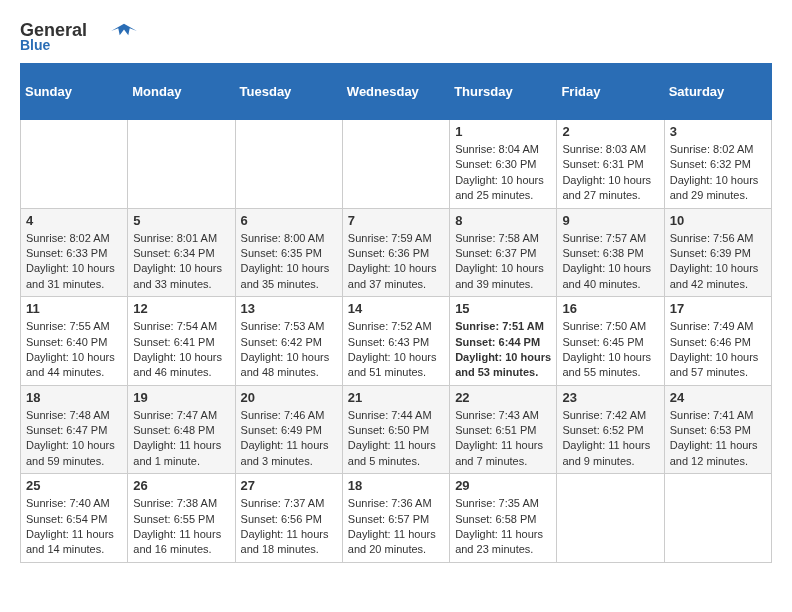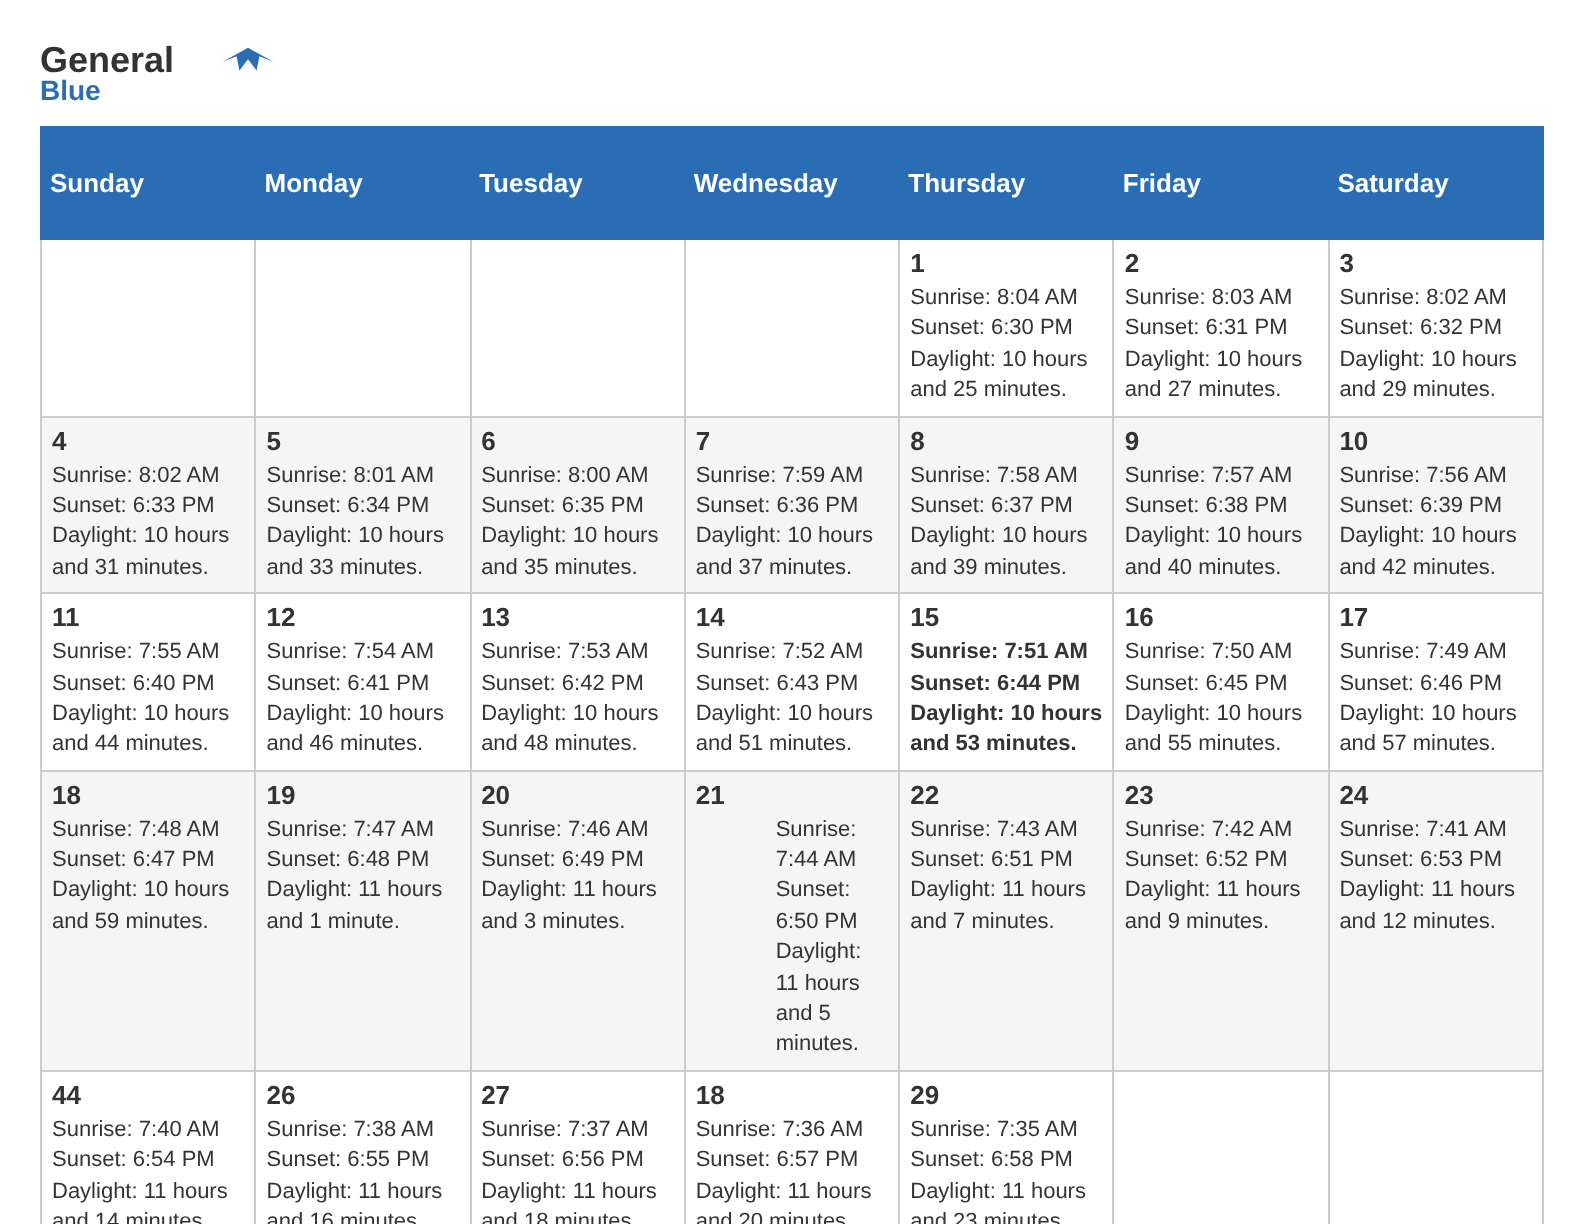--- a/index.html
+++ b/index.html
@@ -238,21 +238,21 @@
 Daylight: 11 hours and 1 minute.</div>
         </td>
         <td>
           <div class="day-number">20</div>
           <div class="day-info" style="white-space: pre-line;">Sunrise: 7:46 AM
 Sunset: 6:49 PM
 Daylight: 11 hours and 3 minutes.</div>
         </td>
         <td>
           <div class="day-number">21</div>
-          <div class="day-info" style="white-space: pre-line; margin-left: 40px;">Sunrise: 7:44 AM
+          <div class="day-info" style="white-space: pre-line;">Sunrise: 7:44 AM
 Sunset: 6:50 PM
 Daylight: 11 hours and 5 minutes.</div>
         </td>
         <td>
           <div class="day-number">22</div>
           <div class="day-info" style="white-space: pre-line;">Sunrise: 7:43 AM
 Sunset: 6:51 PM
 Daylight: 11 hours and 7 minutes.</div>
         </td>
         <td>
@@ -263,21 +263,21 @@
         </td>
         <td>
           <div class="day-number">24</div>
           <div class="day-info" style="white-space: pre-line;">Sunrise: 7:41 AM
 Sunset: 6:53 PM
 Daylight: 11 hours and 12 minutes.</div>
         </td>
       </tr>
       <tr>
         <td>
-          <div class="day-number">44</div>
+          <div class="day-number">25</div>
           <div class="day-info" style="white-space: pre-line;">Sunrise: 7:40 AM
 Sunset: 6:54 PM
 Daylight: 11 hours and 14 minutes.</div>
         </td>
         <td>
           <div class="day-number">26</div>
           <div class="day-info" style="white-space: pre-line;">Sunrise: 7:38 AM
 Sunset: 6:55 PM
 Daylight: 11 hours and 16 minutes.</div>
         </td>

